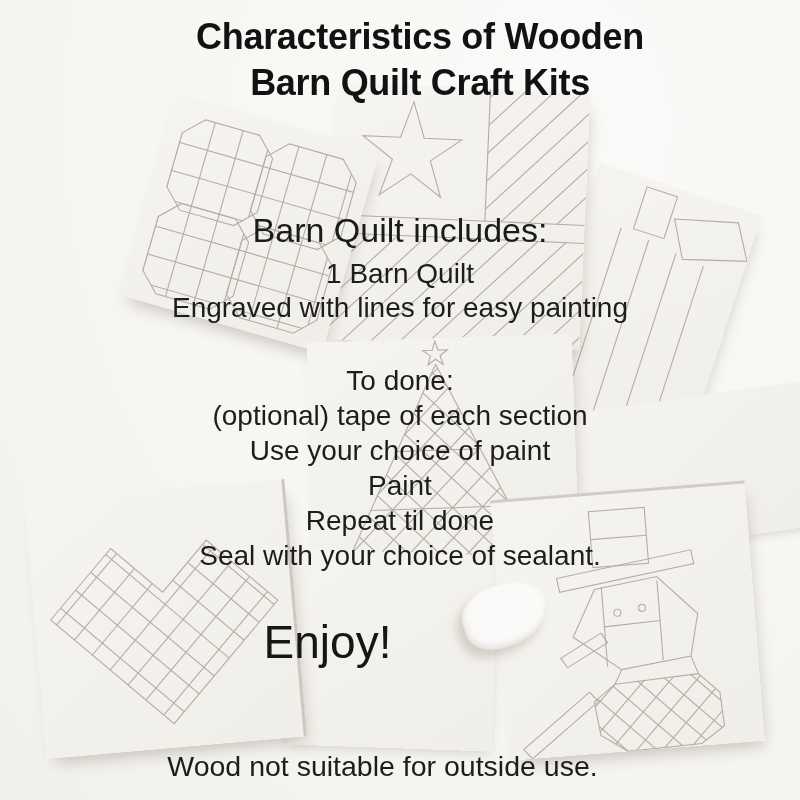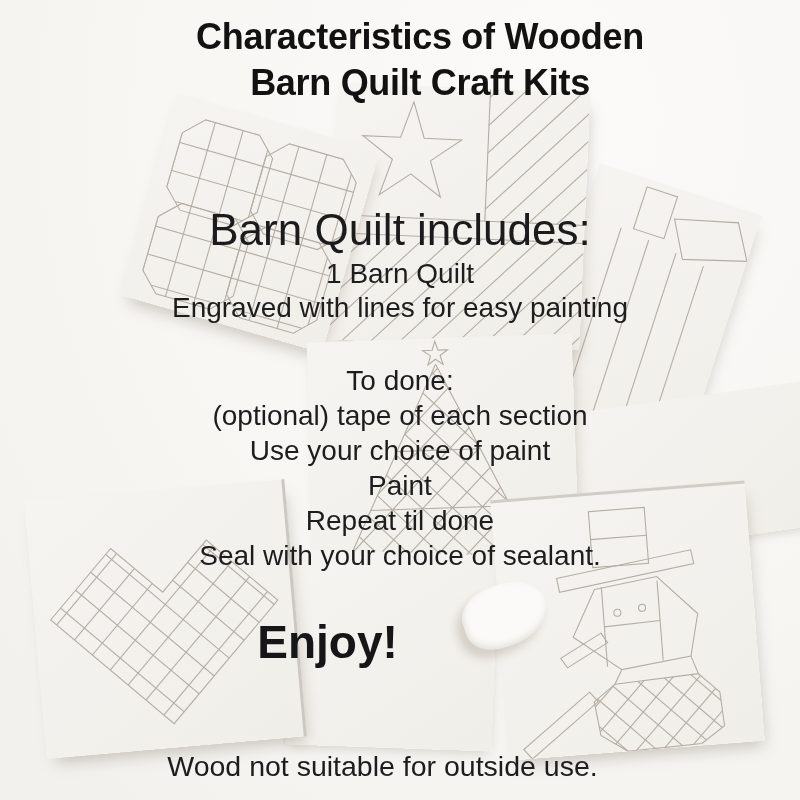--- a/index.html
+++ b/index.html
@@ -29,24 +29,24 @@
              border-top:3px solid #d0cdc7;}
   .chip{
     position:absolute;left:462px;top:584px;width:86px;height:62px;z-index:7;
     background:#fbfaf8;border-radius:48% 52% 58% 42%;transform:rotate(-18deg);
     box-shadow:-8px 6px 9px rgba(145,135,120,0.30), inset 2px -3px 6px rgba(150,140,125,0.22);
   }
   .txt{position:absolute;text-align:center;z-index:20;}
   .title-block{left:40px;top:14px;width:760px;font-weight:bold;font-size:36px;line-height:46px;
                letter-spacing:-0.3px;color:#121212;}
   .includes-block{left:0;top:203px;width:800px;}
-  .includes-heading{font-size:44px;line-height:54px;font-weight:400;color:#1b1b1b;}
+  .includes-heading{font-size:34px;line-height:54px;font-weight:400;color:#1b1b1b;}
   .includes-item{font-size:28px;line-height:34px;color:#1d1d1d;}
   .paint-block{left:0;top:363px;width:800px;font-size:28px;line-height:35px;color:#1d1d1d;}
-  .enjoy{left:0;top:615px;width:655px;font-size:46px;color:#161616;font-weight:bold;}
+  .enjoy{left:0;top:615px;width:655px;font-size:46px;color:#161616;}
   .footer-note{left:0;top:750px;width:765px;font-size:28.5px;color:#1d1d1d;}
 </style>
 </head>
 <body>
 
 <div class="canvas">
 
   <div class="tile t-star">
     <svg viewBox="0 0 252 257">
       <defs>

